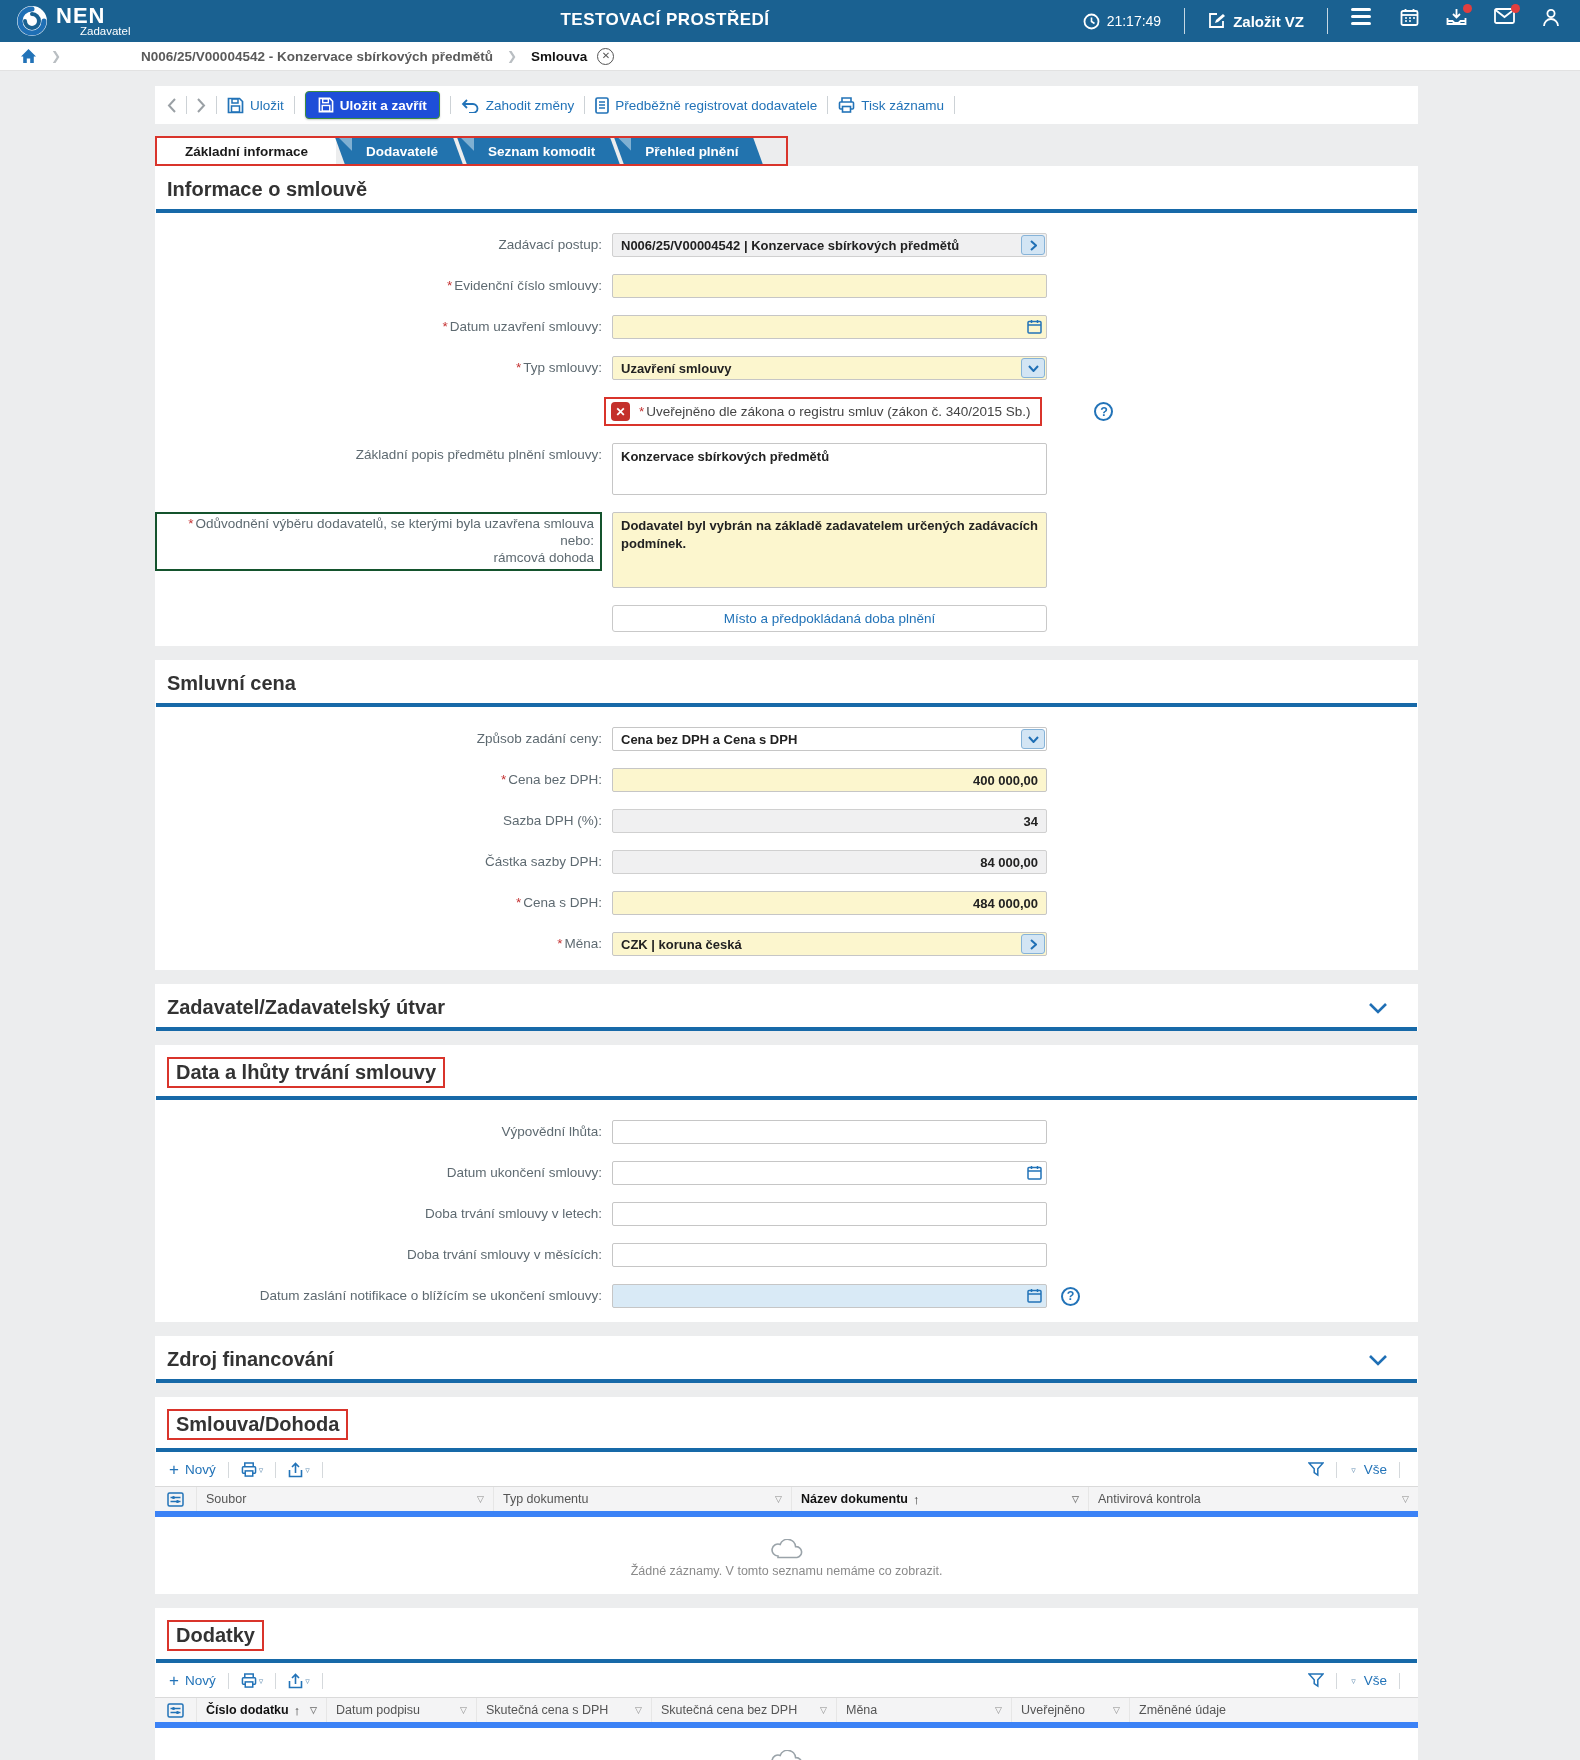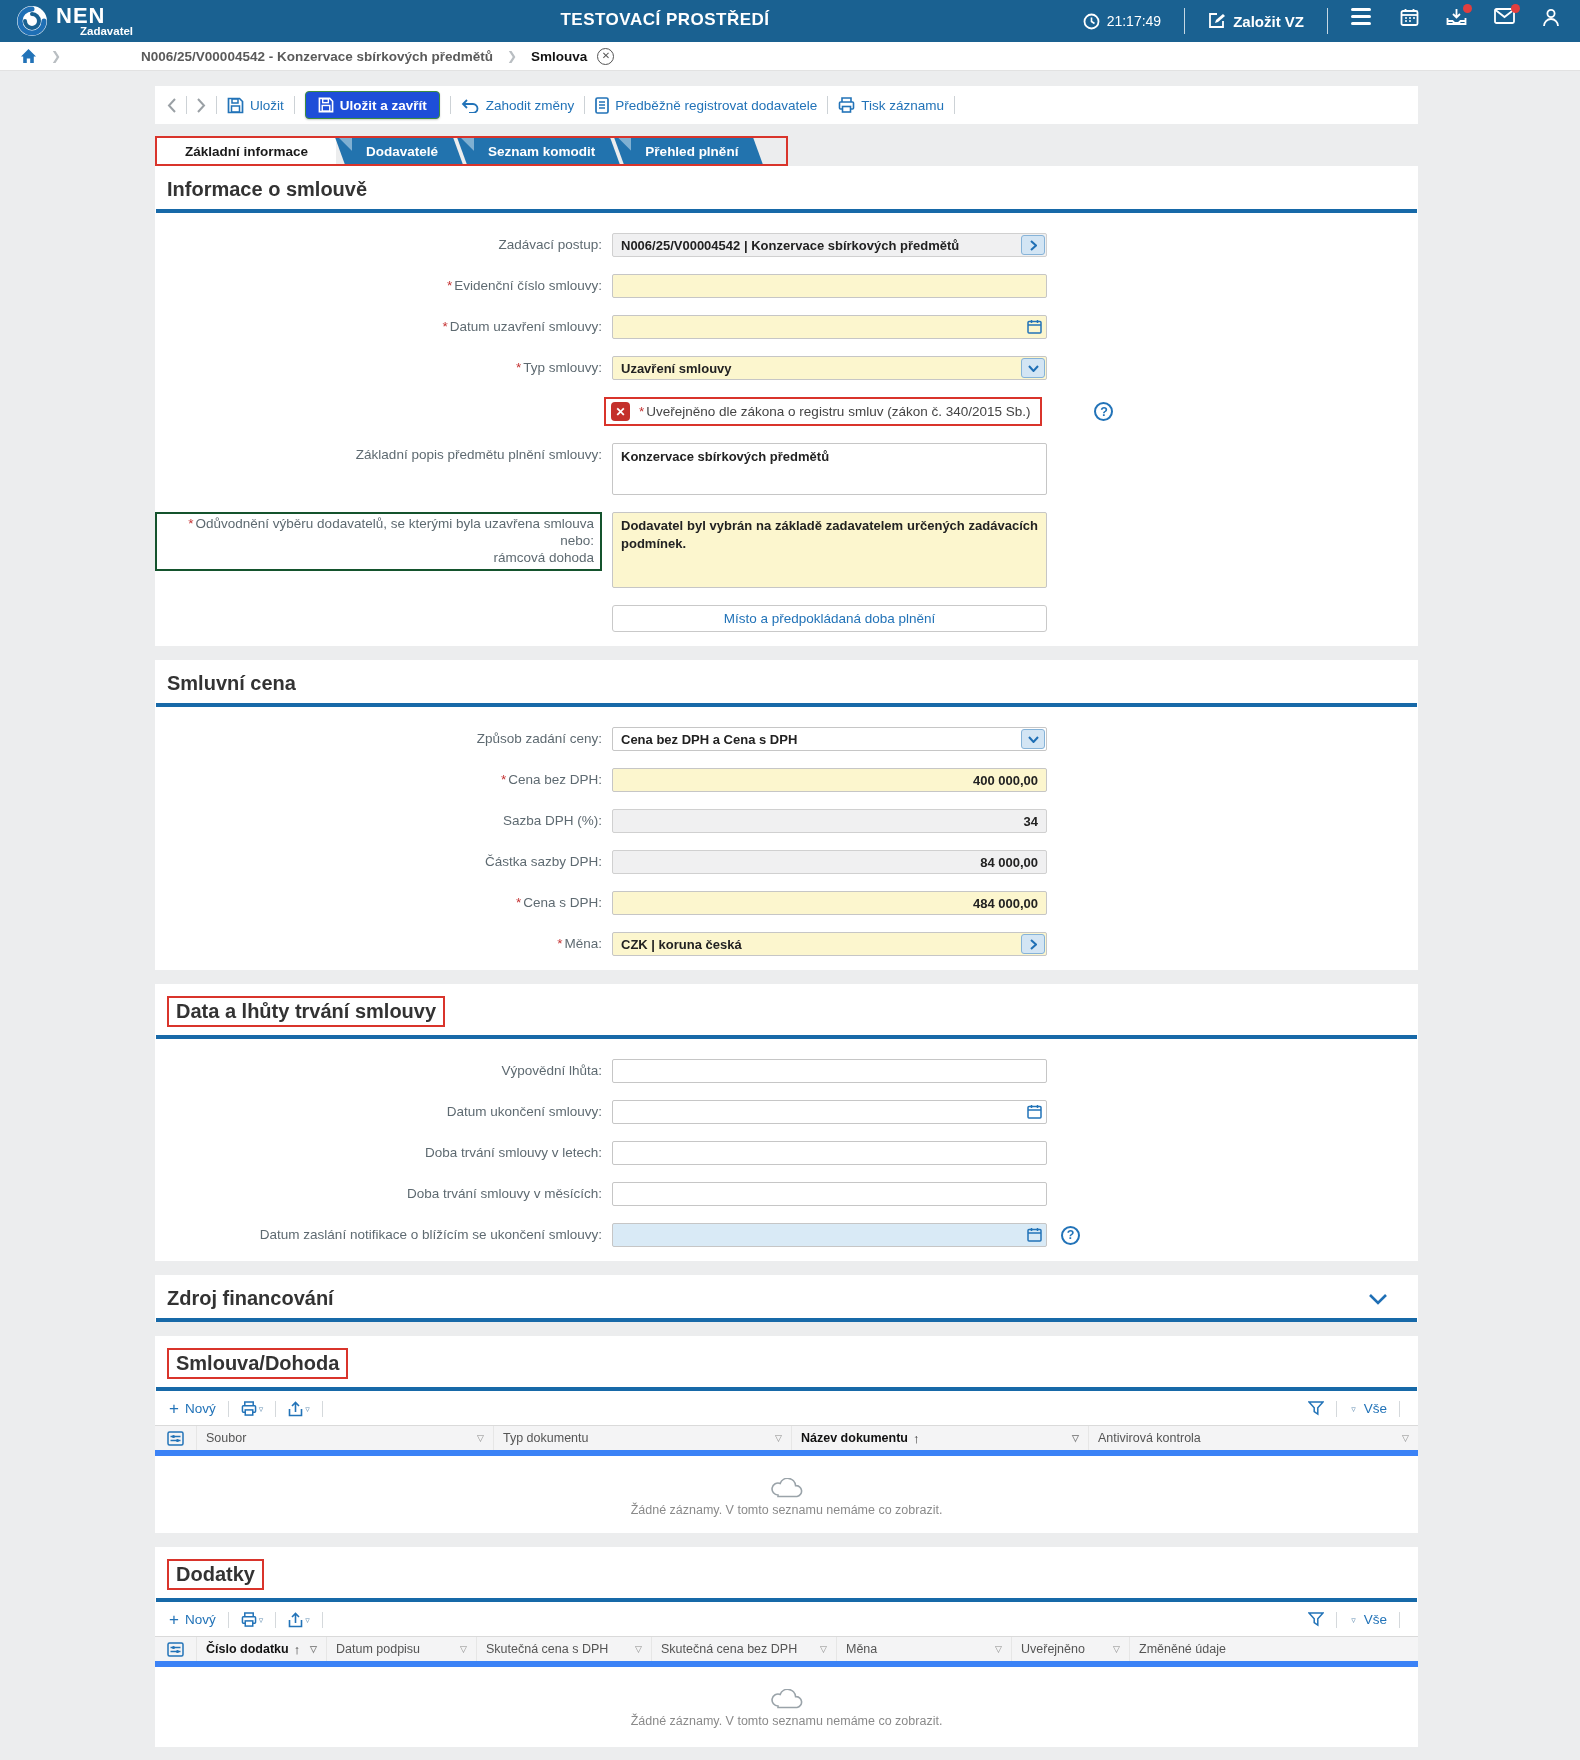--- a/index.html
+++ b/index.html
@@ -6,21 +6,21 @@
   html,body { background:#ECEDEE; }
   body {
     width:1580px; height:1760px; overflow:hidden; position:relative;
     font-family:"Liberation Sans", sans-serif; font-size:13px; color:#333;
   }
   
   .topbar { height:42px; background:#1A6191; display:flex; align-items:center; color:#fff; padding:0 20px 0 16px; }
   .brand { display:flex; align-items:flex-start; gap:8px; }
   .brand-txt { display:flex; flex-direction:column; line-height:1; }
   .brand-name { font-size:22px; font-weight:bold; letter-spacing:1px; }
-  .brand-sub { font-size:11.5px; margin:-1px 0 0 24px; font-weight:bold; }
+  .brand-sub { font-size:11.5px; margin:-1px 0 0 24px; font-weight:normal; }
   .env-title { position:absolute; left:665px; transform:translateX(-50%); top:10px; font-size:17px; font-weight:bold; letter-spacing:.5px; }
   .top-right { margin-left:auto; display:flex; gap:17px; }
   .tb-item { display:flex; align-items:center; gap:7px; font-size:14px; }
   .tb-sep { width:1px; height:26px; background:rgba(255,255,255,.75); margin:0 6px; }
   .tb-strong { font-weight:bold; font-size:15px; }
   .badge-wrap { position:relative; display:flex; }
   .red-dot { position:absolute; top:-4px; right:-5px; width:9px; height:9px; border-radius:50%; background:#E23E3E; }
   .burger { display:flex; flex-direction:column; gap:4px; }
   .burger i { display:block; width:20px; height:3px; background:#fff; border-radius:2px; }
   
@@ -404,20 +404,31 @@
             <svg width="7" height="11" viewBox="0 0 7 11">
                 <path d="M1 1l5 4.5L1 10" fill="none" stroke="#1F6FB5" stroke-width="2"></path>
               </svg>
           </span>
         </span>
       </div>
     </div>
   </div>
 
   
+  <div class="panel">
+    <div class="sec-head">
+      <span class="sec-title">Zadavatel/Zadavatelský útvar</span>
+      <span class="sec-chevron">
+        <svg width="20" height="12" viewBox="0 0 20 12">
+            <path d="M2 2l8 8 8-8" fill="none" stroke="#1F6FB5" stroke-width="2.6"></path>
+          </svg>
+      </span>
+    </div>
+    <div class="sec-rule"></div>
+  </div>
 
   
   <div class="panel">
     <div class="sec-head">
       <span class="sec-title red-box">Data a lhůty trvání smlouvy</span>
     </div>
     <div class="sec-rule"></div>
     <div class="sec-body">
       <div class="frow">
         <span class="flabel">Výpovědní lhůta:</span>

